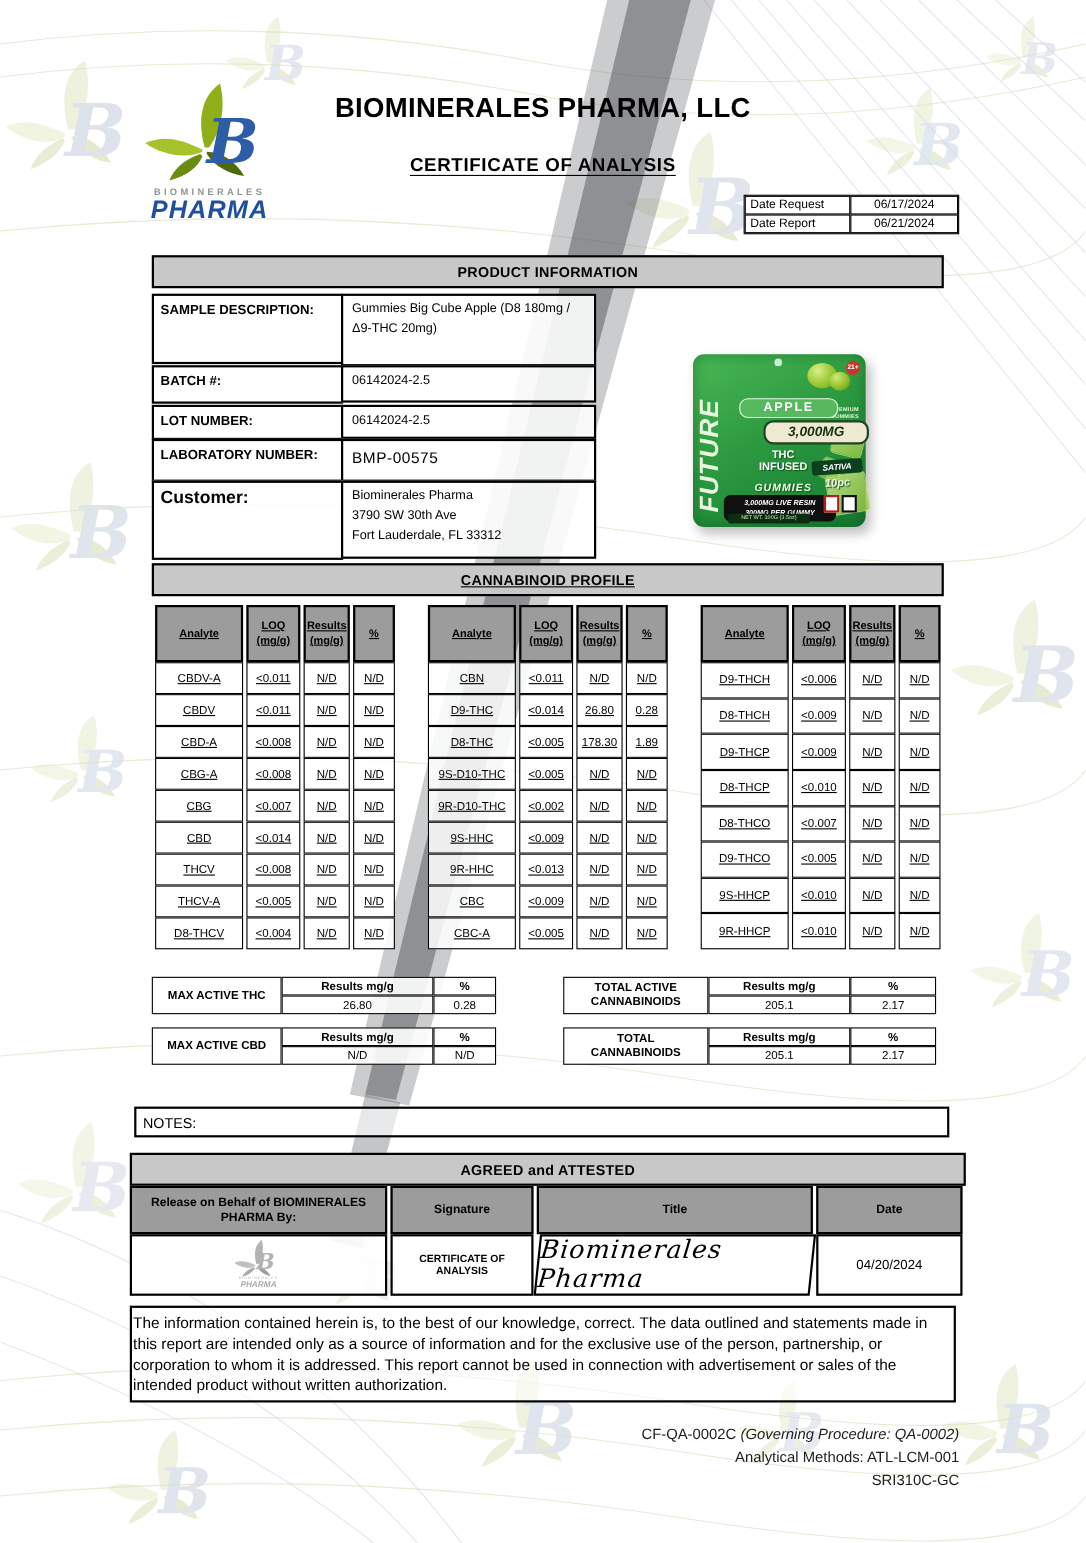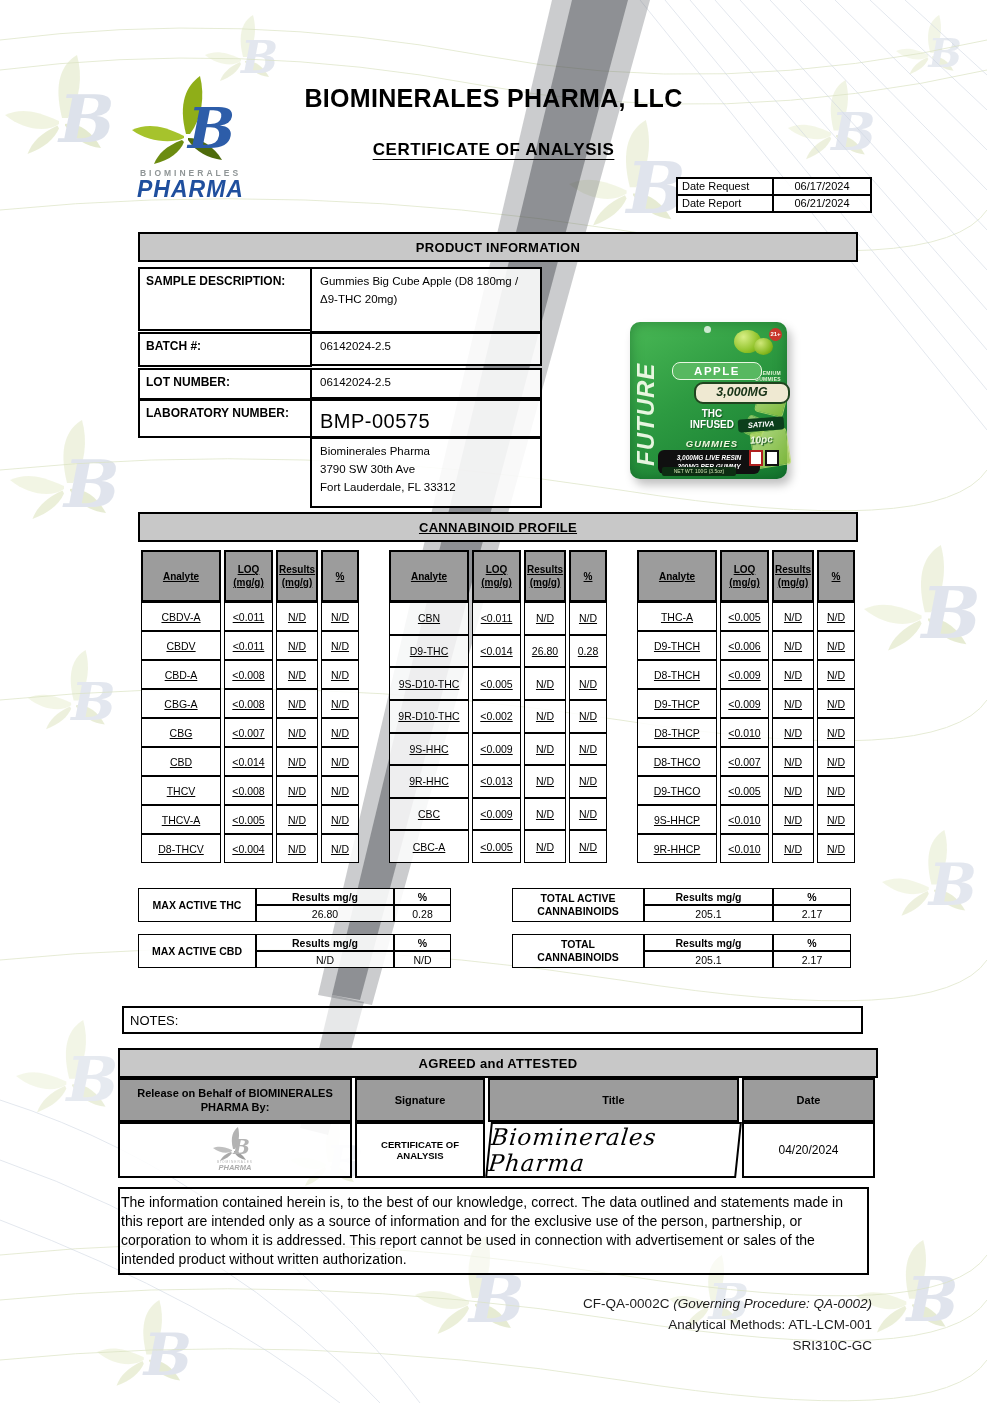--- a/index.html
+++ b/index.html
@@ -26,21 +26,21 @@
   
   .bar{display:flex;align-items:center;justify-content:center;background:#c8c8c8;border:2px solid #000;
        font-weight:bold;font-size:13px;height:26px;letter-spacing:0.3px;}
 
   
   .product-section{left:138px;top:232px;width:720px;height:278px;}
   .pi-label{position:absolute;left:0;width:160px;border:2px solid #000;background:rgba(255,255,255,0.85);
             font-weight:bold;font-size:12px;padding:5px 4px 0 6px;}
   .pi-value{position:absolute;left:172px;width:214px;border:2px solid #000;background:rgba(255,255,255,0.88);
             font-size:11.5px;padding:4px 6px 0 8px;line-height:1.55;}
-  .pi-lab{font-size:20px;letter-spacing:0.5px;padding-top:5px;}
+  .pi-lab{font-size:14px;letter-spacing:0.5px;padding-top:5px;}
   .pi-cust-label{font-size:16px;}
 
   
   .pouch{left:630px;top:322px;width:157px;height:157px;border-radius:10px;
          background:linear-gradient(150deg,#49b855 0%,#2d9a41 45%,#157a30 100%);
          box-shadow:4px 6px 10px rgba(0,0,0,0.25), inset 0 0 14px rgba(0,60,20,0.4);}
   .pouch .abs{position:absolute;}
   .pouch-hole{left:74px;top:4px;width:7px;height:7px;border-radius:50%;background:#e9f6ea;opacity:.85;}
   .future-text{left:2px;top:18px;height:126px;writing-mode:vertical-rl;transform:rotate(180deg);
                font-size:24px;font-weight:bold;font-style:italic;color:#f2fbe9;letter-spacing:1px;opacity:.95;}
@@ -219,20 +219,21 @@
 
       <div class="pi-label" style="top:100px;height:26px;">BATCH #:</div>
       <div class="pi-value" style="top:100px;height:26px;">06142024-2.5</div>
 
       <div class="pi-label" style="top:136px;height:23px;">LOT NUMBER:</div>
       <div class="pi-value" style="top:136px;height:23px;">06142024-2.5</div>
 
       <div class="pi-label" style="top:167px;height:30px;">LABORATORY NUMBER:</div>
       <div class="pi-value pi-lab" style="top:167px;height:30px;">BMP-00575</div>
 
+      <div class="pi-label pi-cust-label" style="top:205px;height:63px;">Customer:</div>
       <div class="pi-value" style="top:205px;height:63px;">
         <div>Biominerales Pharma</div>
         <div>3790 SW 30th Ave</div>
         <div>Fort Lauderdale, FL 33312</div>
       </div>
     </div>
 
     <div class="abs pouch">
       <div class="abs cube cube1"></div>
       <div class="abs cube cube2"></div>
@@ -363,20 +364,26 @@
                 <td>N/D</td>
                 <td>N/D</td>
               </tr>
               <tr>
                 <td>D9-THC</td>
                 <td>&lt;0.014</td>
                 <td>26.80</td>
                 <td>0.28</td>
               </tr>
               <tr>
+                <td>D8-THC</td>
+                <td>&lt;0.005</td>
+                <td>178.30</td>
+                <td>1.89</td>
+              </tr>
+              <tr>
                 <td>9S-D10-THC</td>
                 <td>&lt;0.005</td>
                 <td>N/D</td>
                 <td>N/D</td>
               </tr>
               <tr>
                 <td>9R-D10-THC</td>
                 <td>&lt;0.002</td>
                 <td>N/D</td>
                 <td>N/D</td>
@@ -419,26 +426,20 @@
               <tr>
             <th>Analyte</th>
             <th>LOQ
 (mg/g)</th>
             <th>Results
 (mg/g)</th>
             <th>%</th>
           </tr>
             </thead>
           <tbody>
-              <tr>
-                <td>THC-A</td>
-                <td>&lt;0.005</td>
-                <td>N/D</td>
-                <td>N/D</td>
-              </tr>
               <tr>
                 <td>D9-THCH</td>
                 <td>&lt;0.006</td>
                 <td>N/D</td>
                 <td>N/D</td>
               </tr>
               <tr>
                 <td>D8-THCH</td>
                 <td>&lt;0.009</td>
                 <td>N/D</td>

